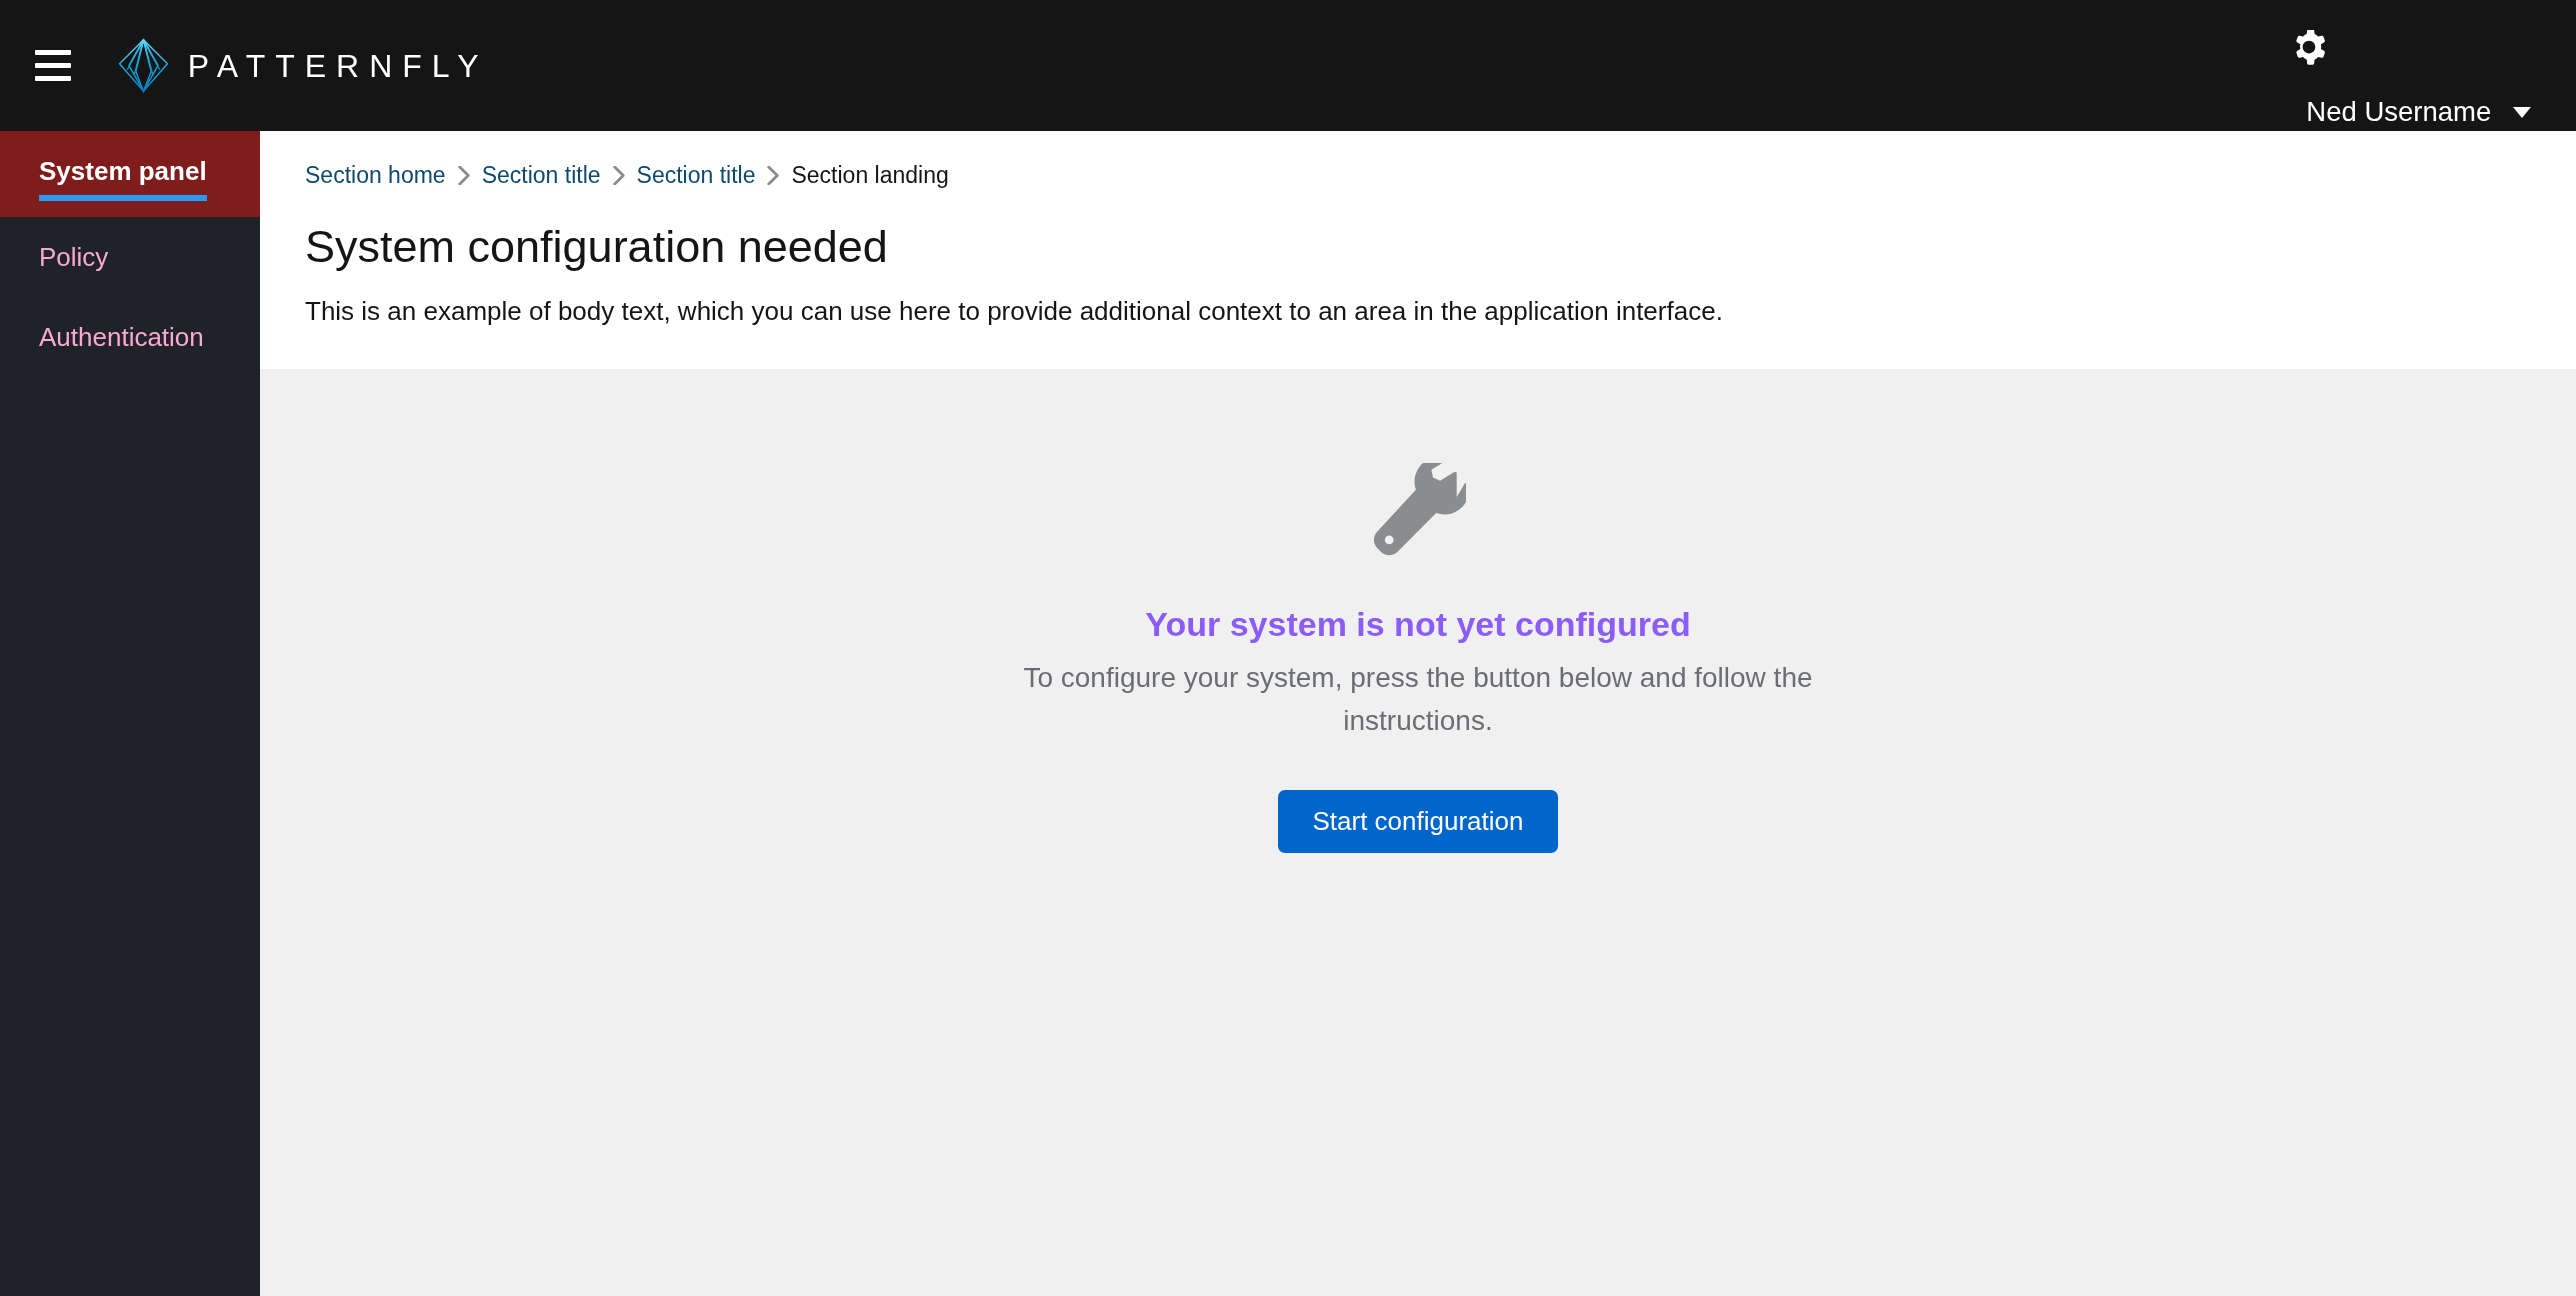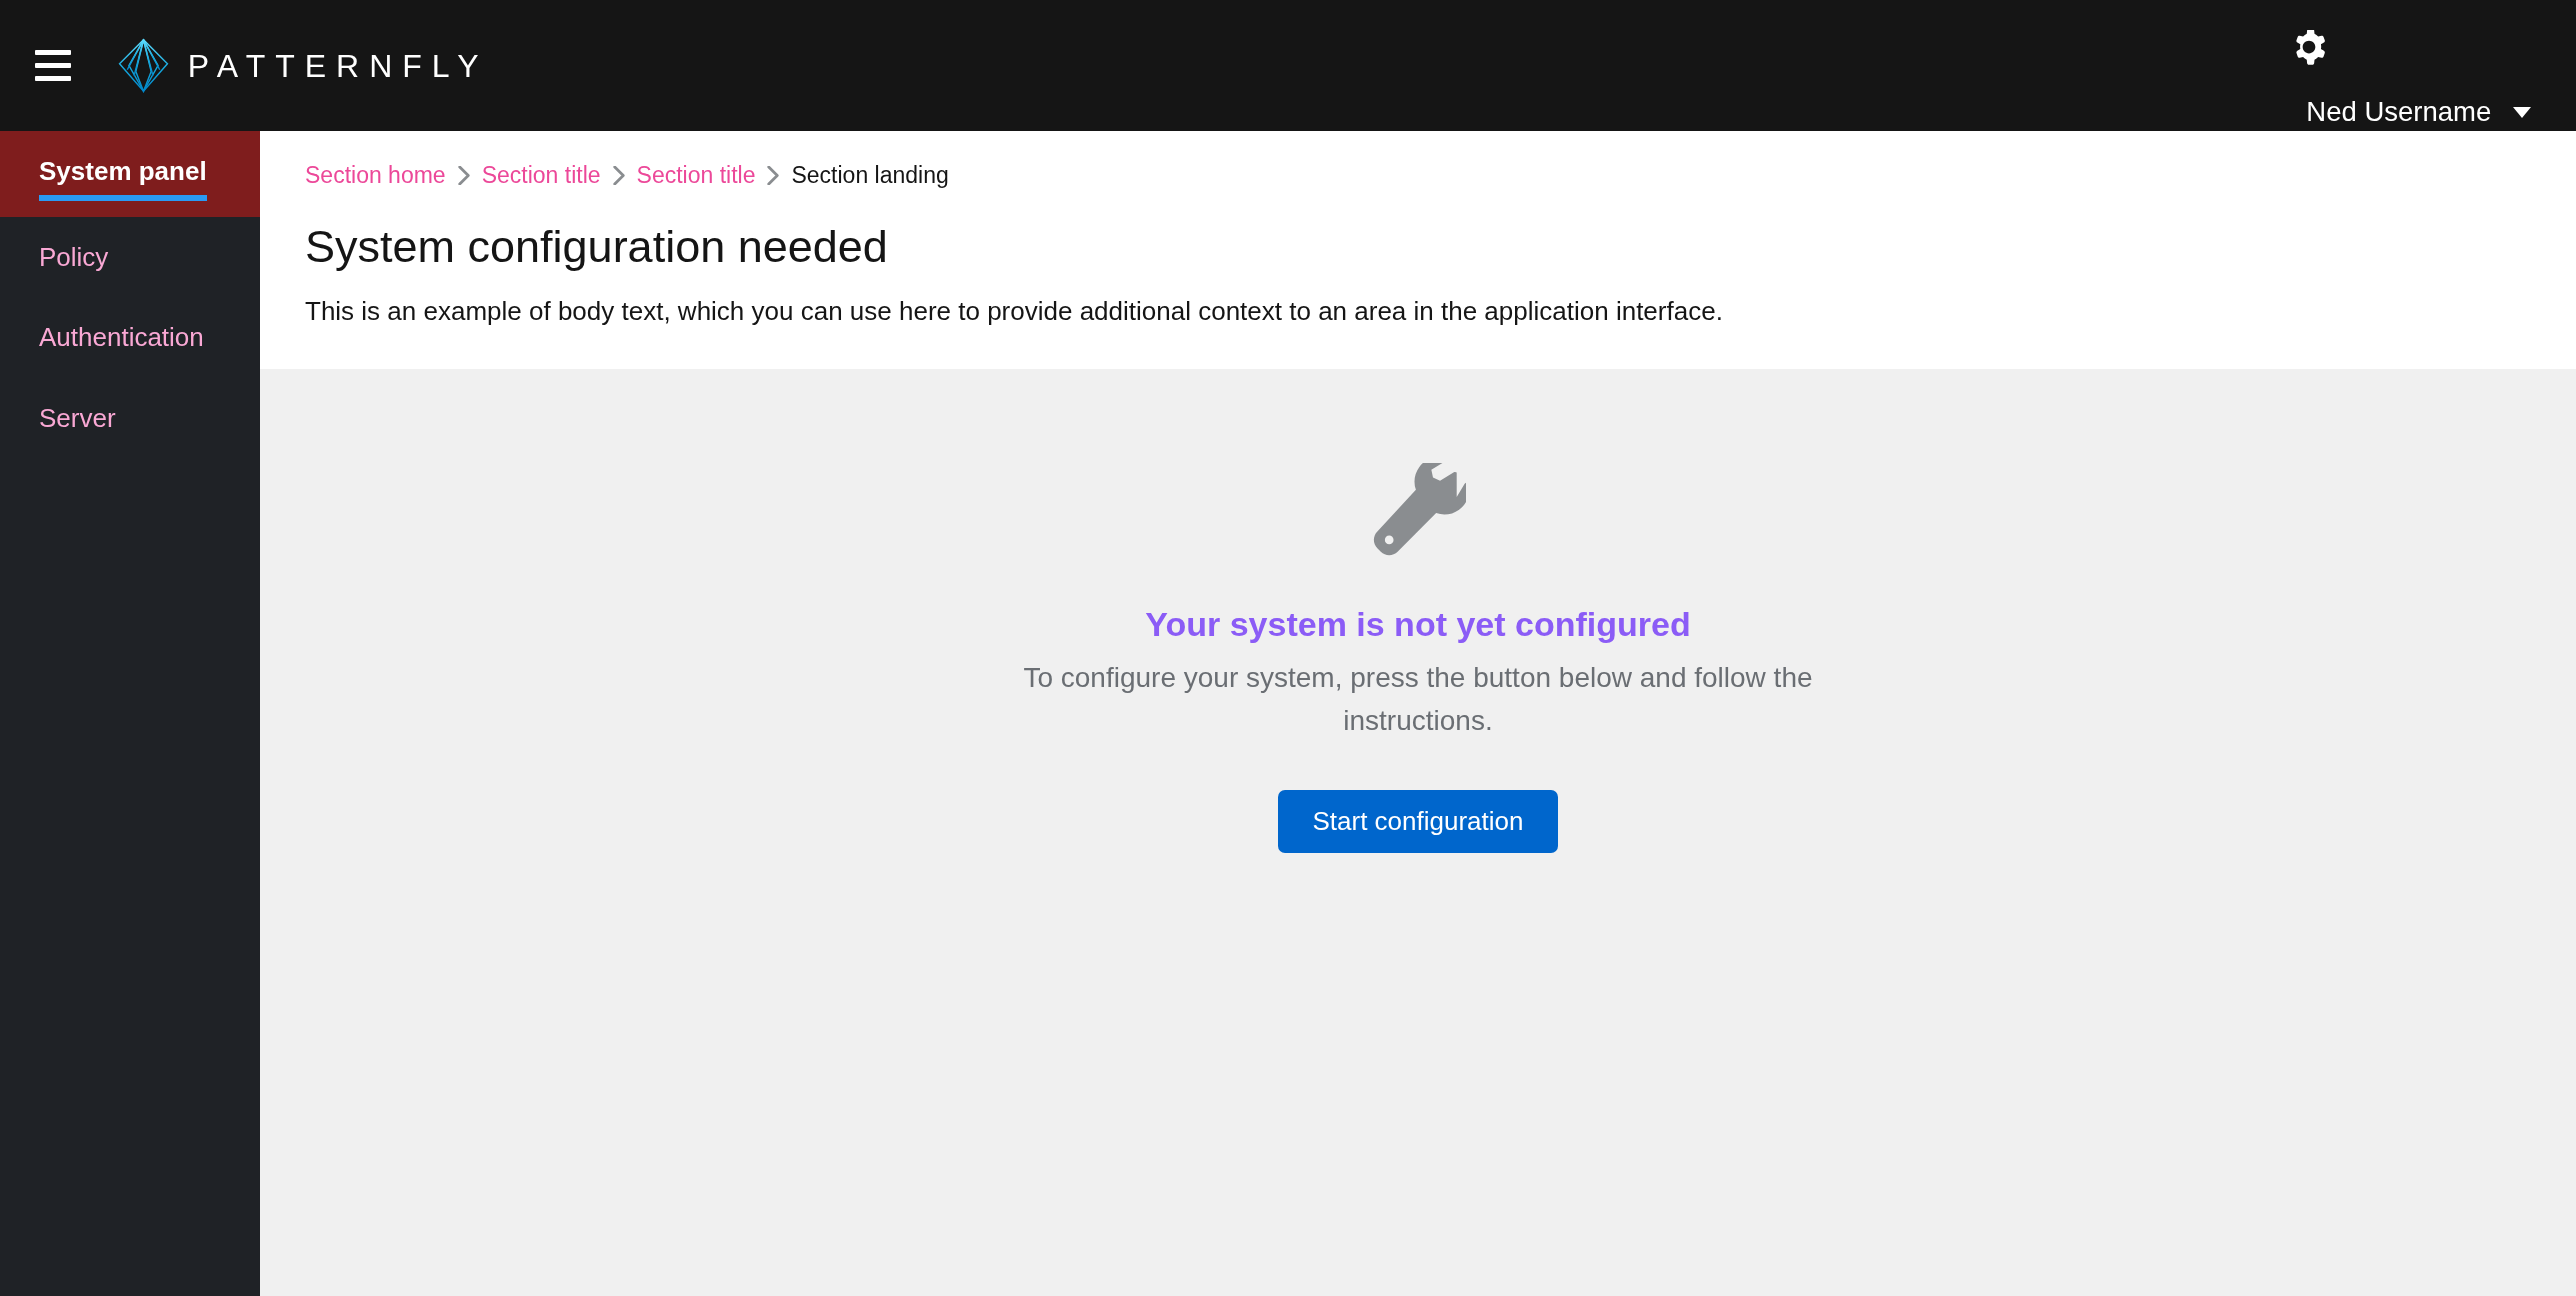--- a/index.html
+++ b/index.html
@@ -180,21 +180,21 @@
   }
 
   .breadcrumb {
     display: flex;
     align-items: center;
     font-size: 23px;
     line-height: 1;
     margin-bottom: 34px;
   }
   .crumb-link {
-    color: #ec4899;
+    color: #0c4a6e;
     text-decoration: none;
     cursor: pointer;
     white-space: nowrap;
   }
   .crumb-current {
     color: #151515;
     white-space: nowrap;
   }
   .crumb-sep {
     margin: 0 12px;
@@ -340,23 +340,20 @@
       <ul class="nav-list">
         <li class="nav-item active">
           <span class="nav-item-label">System panel</span>
         </li>
         <li class="nav-item">
           <span class="nav-item-label">Policy</span>
         </li>
         <li class="nav-item">
           <span class="nav-item-label">Authentication</span>
         </li>
-        <li class="nav-item">
-          <span class="nav-item-label">Server</span>
-        </li>
       </ul>
     </nav>
 
     <main class="main">
 
       <section class="page-header">
 
         <nav class="breadcrumb">
           <a class="crumb-link">Section home</a>
           <span class="crumb-sep">

